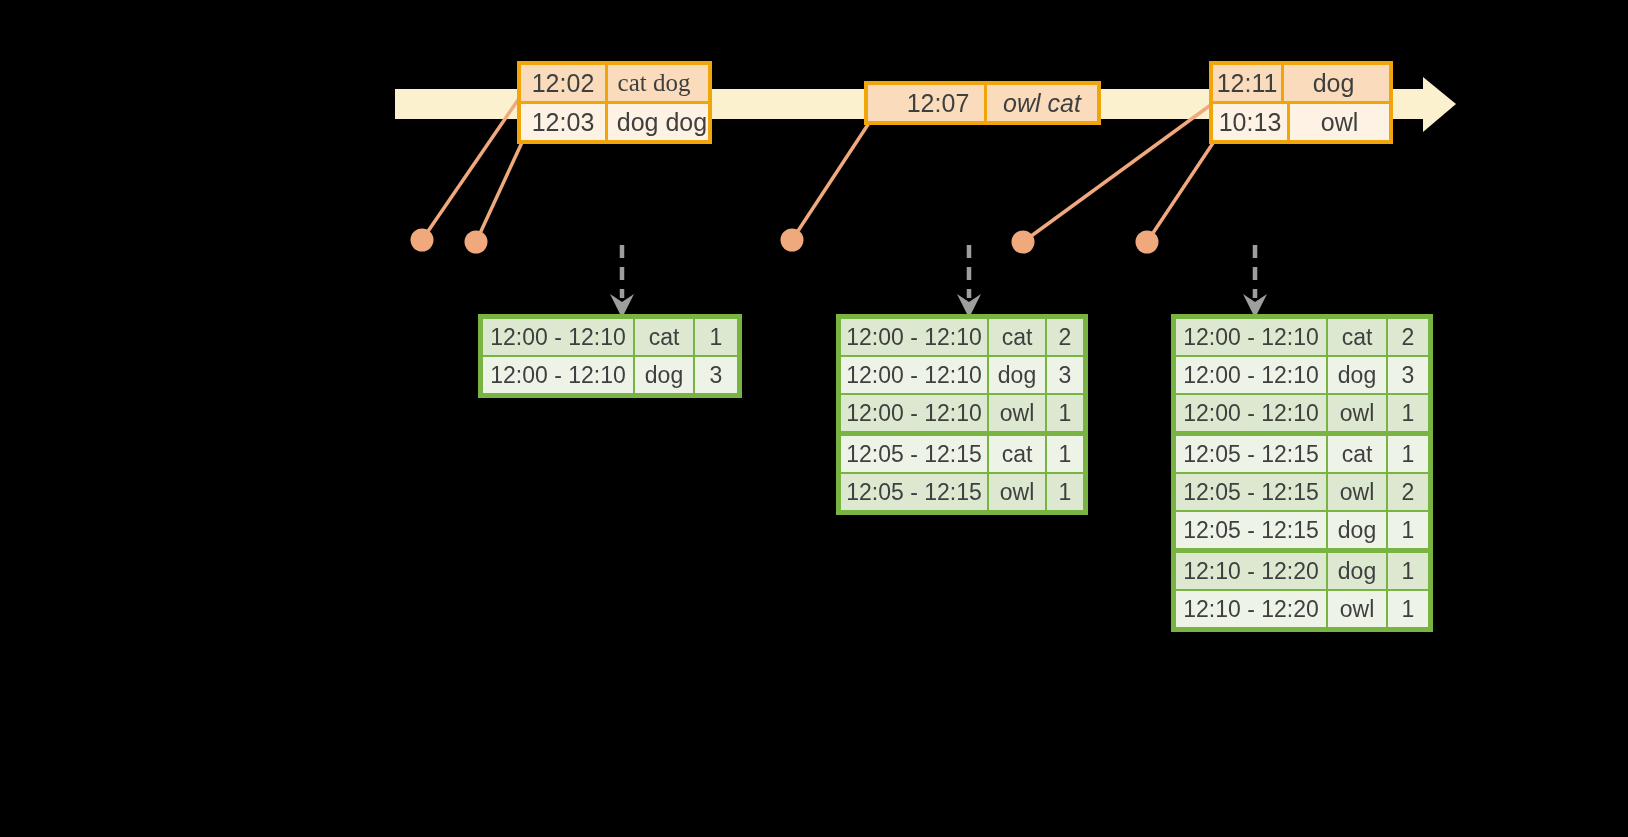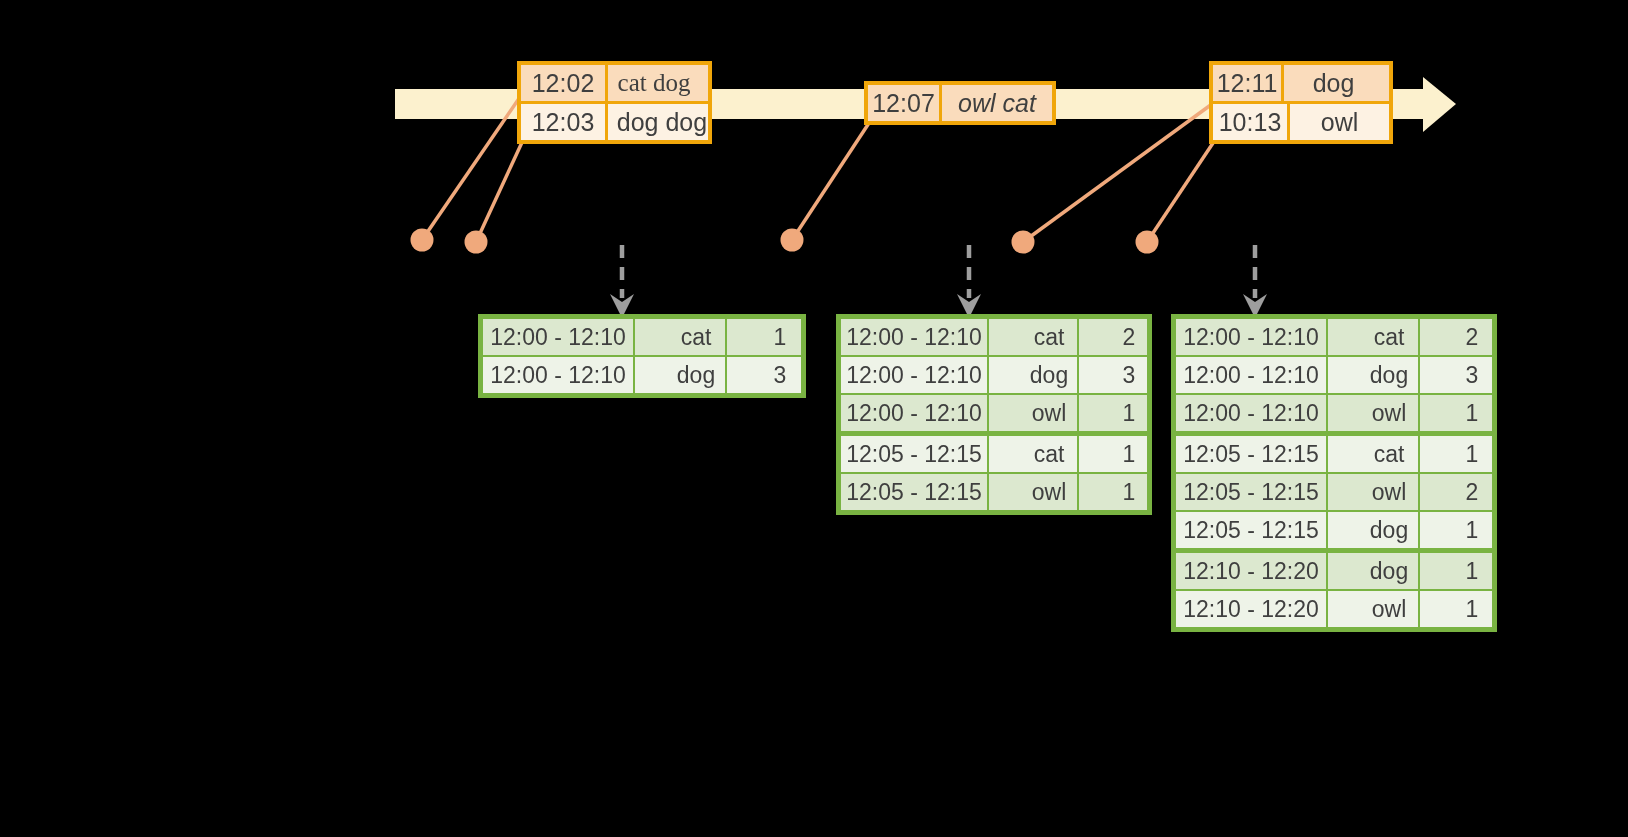--- a/index.html
+++ b/index.html
@@ -32,21 +32,21 @@
   .event-table .trow + .trow { border-top:3px solid var(--event-border,#f0a60a); }
   .result-table .trow { background:var(--result-row-dark,#dce8cf); }
   .result-table .trow.alt { background:var(--result-row-light,#eef3e8); }
   .result-table .trow + .trow { border-top:2px solid var(--result-border,#79b342); }
   .result-table .trow.group-start { border-top-width:5px; }
   .cell {
     height:36px; display:flex; align-items:center; justify-content:center;
     white-space:nowrap; flex:0 0 auto;
   }
   .event-table .cell + .cell { border-left:3px solid var(--event-border,#f0a60a); }
-  .result-table .cell + .cell { border-left:2px solid var(--result-border,#79b342);padding-left:32px; }
+  .result-table .cell + .cell { border-left:2px solid var(--result-border,#79b342); }
 </style>
 </head>
 <body>
 
 <div class="canvas">
 
   <svg class="layer" viewBox="0 0 1628 837">
 
     <rect class="band" x="395" y="89" width="1028" height="30"></rect>
     <polygon class="band" points="1423,77 1456,104 1423,132"></polygon>
@@ -82,21 +82,21 @@
         <div class="cell" style="width: 84px;">12:02</div>
         <div class="cell" style="width: 92px; font-family: Liberation Serif, serif;">cat dog</div>
       </div>
       <div class="trow alt">
         <div class="cell" style="width: 84px;">12:03</div>
         <div class="cell" style="width: 92px; padding-left: 8px;">dog dog</div>
       </div>
     </div>
   <div class="dtable event-table" style="left:864px; top:81px;">
       <div class="trow">
-        <div class="cell" style="width: 71px;">12:07</div>
+        <div class="cell" style="width: 92px; margin-left: 24px;">12:07</div>
         <div class="cell" style="width: 110px; font-style: italic;">owl cat</div>
       </div>
     </div>
   <div class="dtable event-table" style="left:1209px; top:61px;">
       <div class="trow">
         <div class="cell" style="width: 68px;">12:11</div>
         <div class="cell" style="width: 99px;">dog</div>
       </div>
       <div class="trow alt">
         <div class="cell" style="width: 74px;">10:13</div>

